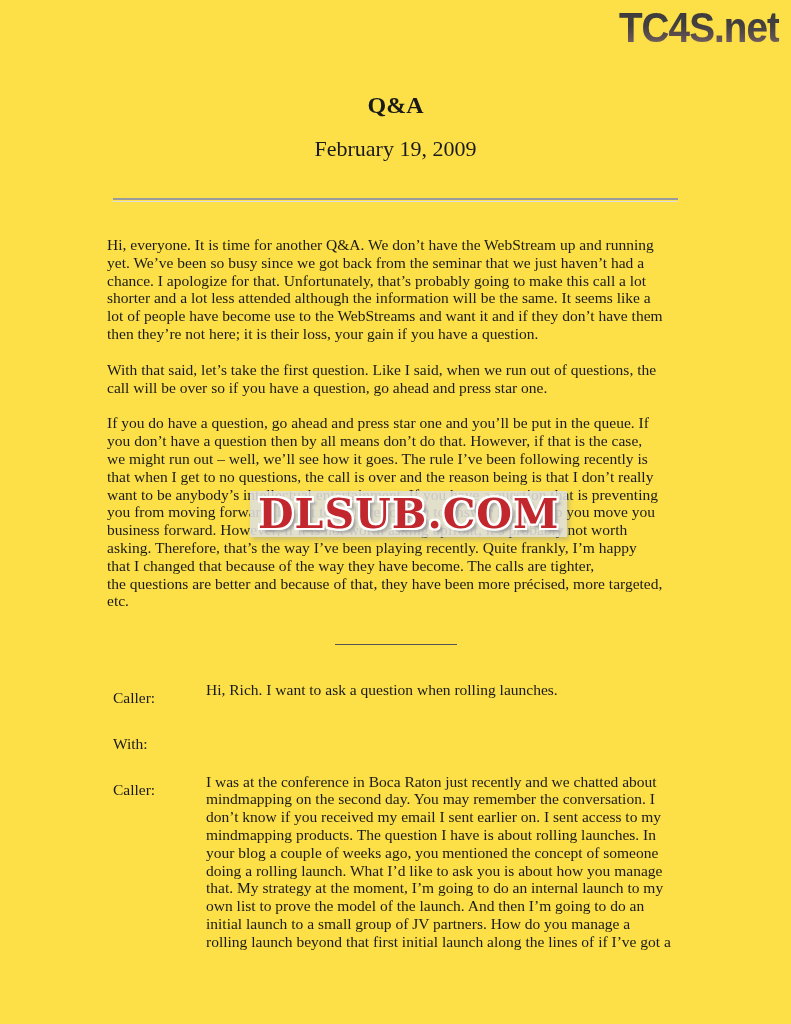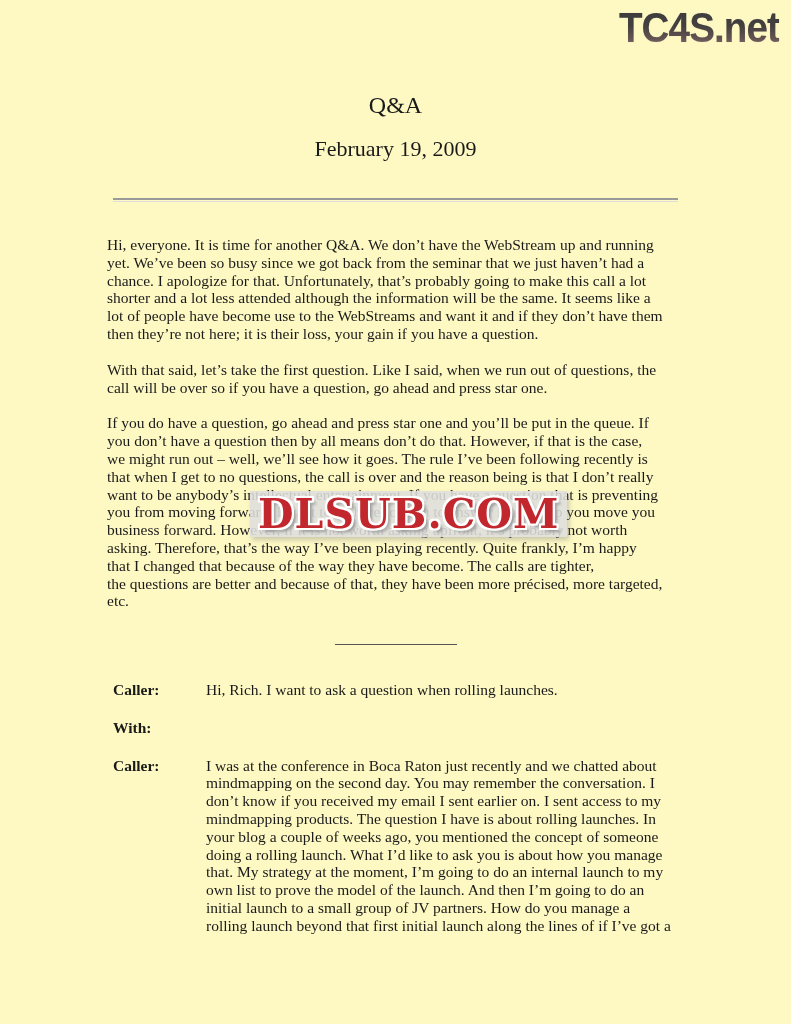--- a/index.html
+++ b/index.html
@@ -1,20 +1,20 @@
 <!DOCTYPE html>
 <html><head>
 <meta charset="utf-8">
 <style>
   html, body { margin: 0; padding: 0; background: #ffffff; }
   .page {
     position: relative;
     width: 791px;
     height: 1024px;
-    background: #fef9c3;
+    background: #fde047;
     overflow: hidden;
     font-family: "Liberation Serif", serif;
     color: #1a1a1a;
   }
 
   
   .tc4s-logo {
     position: absolute;
     top: 4px;
     right: 12px;
@@ -32,21 +32,21 @@
   }
 
   
   .doc-title {
     position: absolute;
     top: 92px;
     left: 0;
     width: 791px;
     text-align: center;
     font-size: 24px;
-    font-weight: normal;
+    font-weight: bold;
   }
   .doc-date {
     position: absolute;
     top: 136px;
     left: 0;
     width: 791px;
     text-align: center;
     font-size: 22px;
   }
 
@@ -90,22 +90,23 @@
     width: 600px;
   }
   .dialogue-row {
     display: flex;
     margin-bottom: 20px;
     font-size: 15.5px;
     line-height: 17.8px;
   }
   .speaker {
     flex: 0 0 93px;
-    font-weight: bold;
+    font-weight: normal;
     white-space: pre;
+    margin-top: 8px;
   }
   .speech {
     flex: 1;
     white-space: pre;
   }
 
   
   .watermark {
     position: absolute;
     left: 250px;

